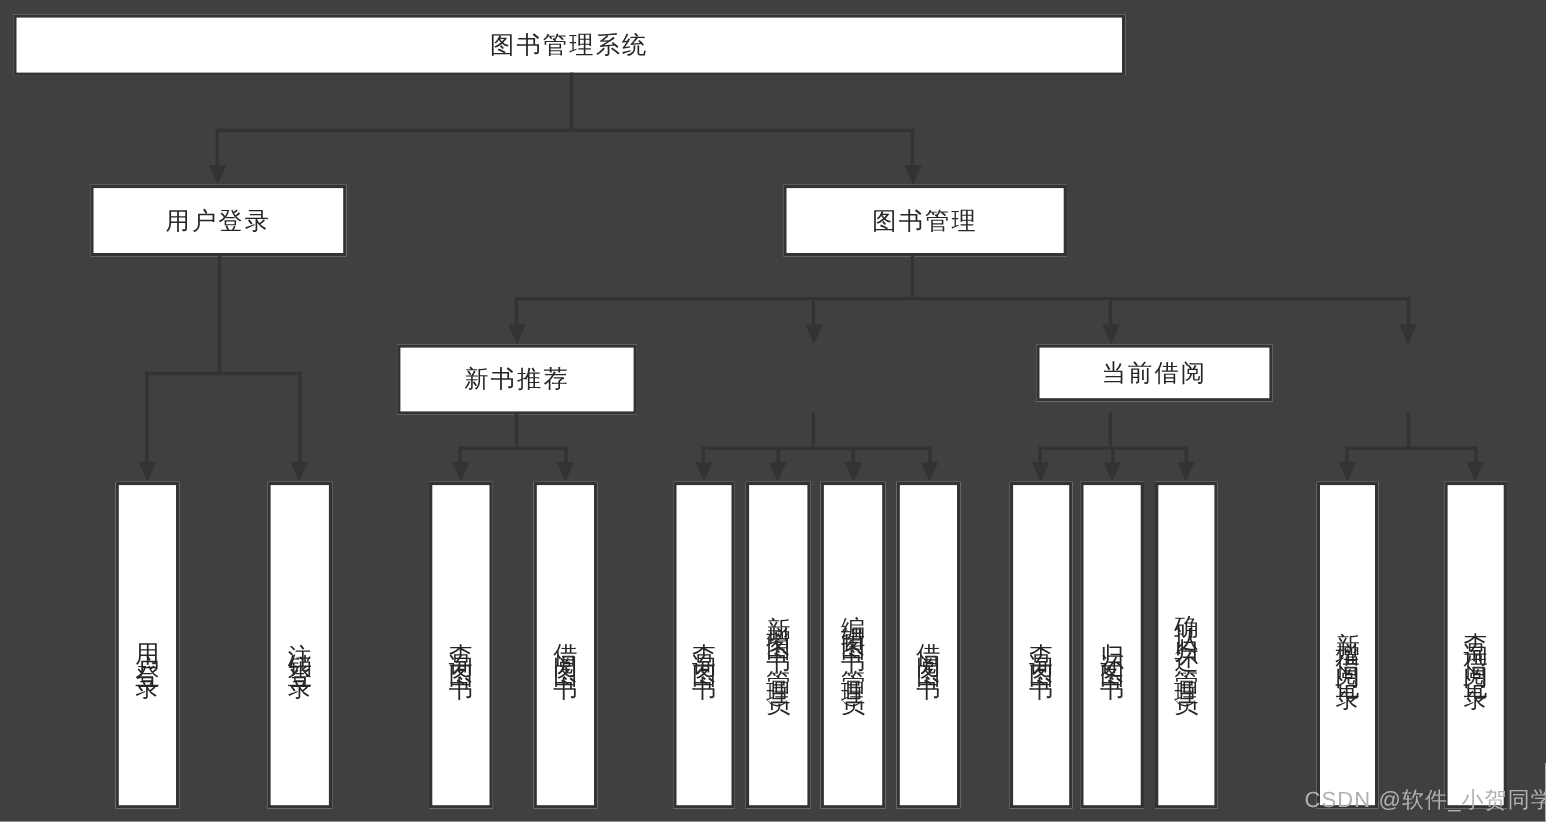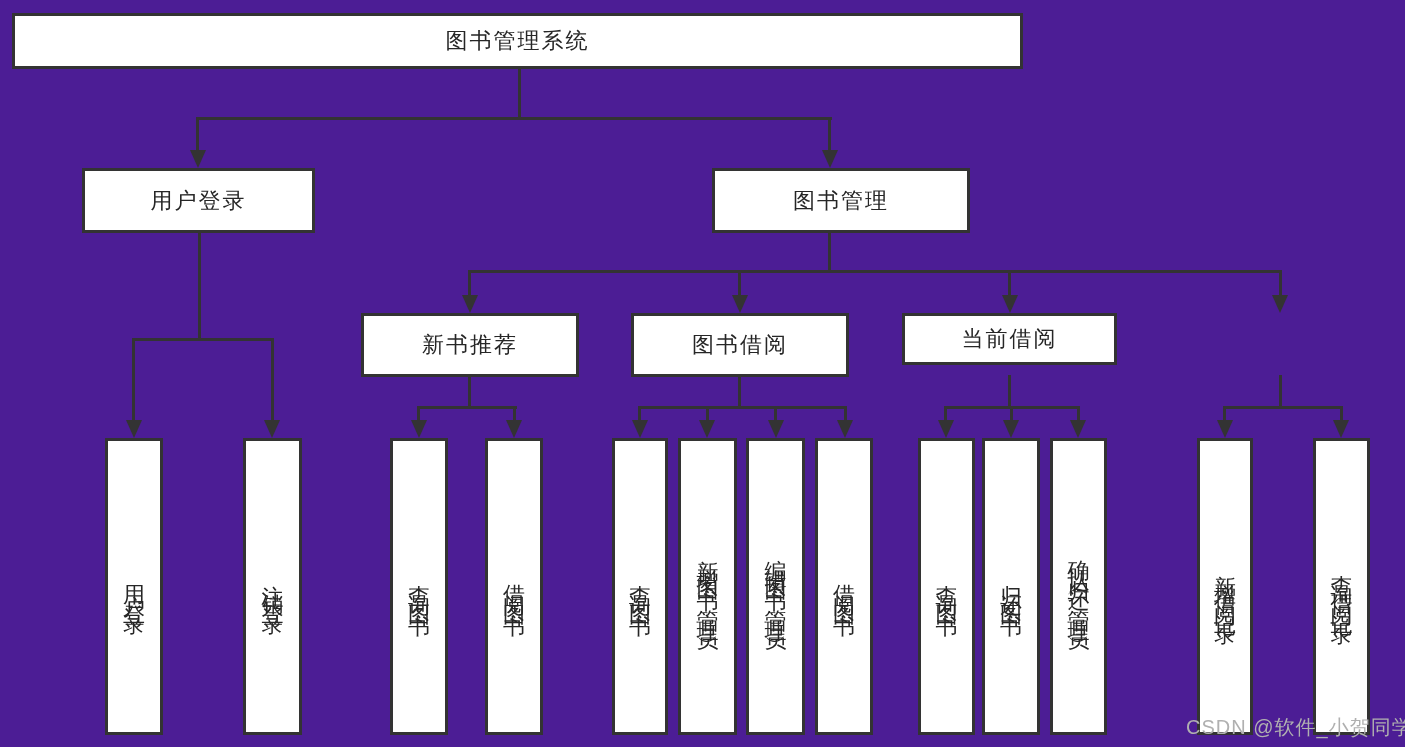--- a/index.html
+++ b/index.html
@@ -1,17 +1,17 @@
 <!DOCTYPE html>
 <html><head>
 <meta charset="utf-8">
 <style>
   html,body{margin:0;padding:0;background:#ffffff;}
   .canvas{
-    position:relative;width:1405px;height:747px;background:#4c1d95;
+    position:relative;width:1405px;height:747px;background:#404040;
     font-family:"Liberation Sans","DejaVu Sans",sans-serif;
     color:#262626;overflow:hidden;
   }
   .box{
     position:absolute;box-sizing:border-box;border:3px solid #333333;
     background:#ffffff;display:flex;align-items:center;justify-content:center;
     font-size:22px;color:#262626;letter-spacing:2px;
   }
   .box.v{
     writing-mode:vertical-lr;text-orientation:mixed;
@@ -67,24 +67,21 @@
   <div class="vline" style="left:738px;top:270px;height:28px"></div>
   <div class="arrow" style="left:732px;top:295px"></div>
   <div class="vline" style="left:1008px;top:270px;height:28px"></div>
   <div class="arrow" style="left:1002px;top:295px"></div>
   <div class="vline" style="left:1279px;top:270px;height:28px"></div>
   <div class="arrow" style="left:1272px;top:295px"></div>
 
   <div class="box" style="left:361px;top:313px;width:218px;height:64px">
     <span>新书推荐</span>
   </div>
-  <div class="box" style="left:631px;top:313px;width:218px;height:64px">
-    <span>图书借阅</span>
-  </div>
-  <div class="box" style="left:902px;top:313px;width:215px;height:52px">
+  <div class="box" style="left:942px;top:313px;width:215px;height:52px">
     <span>当前借阅</span>
   </div>
 
   <div class="vline" style="left:468px;top:375px;height:34px"></div>
   <div class="hline" style="left:417px;top:406px;width:100px"></div>
   <div class="vline" style="left:417px;top:406px;height:17px"></div>
   <div class="arrow" style="left:411px;top:420px"></div>
   <div class="vline" style="left:513px;top:406px;height:17px"></div>
   <div class="arrow" style="left:506px;top:420px"></div>
 

